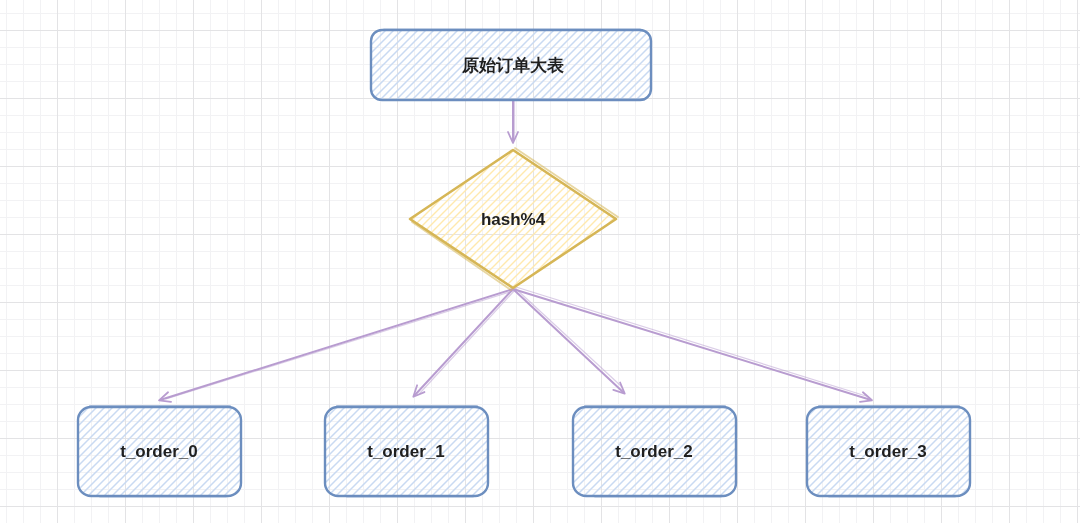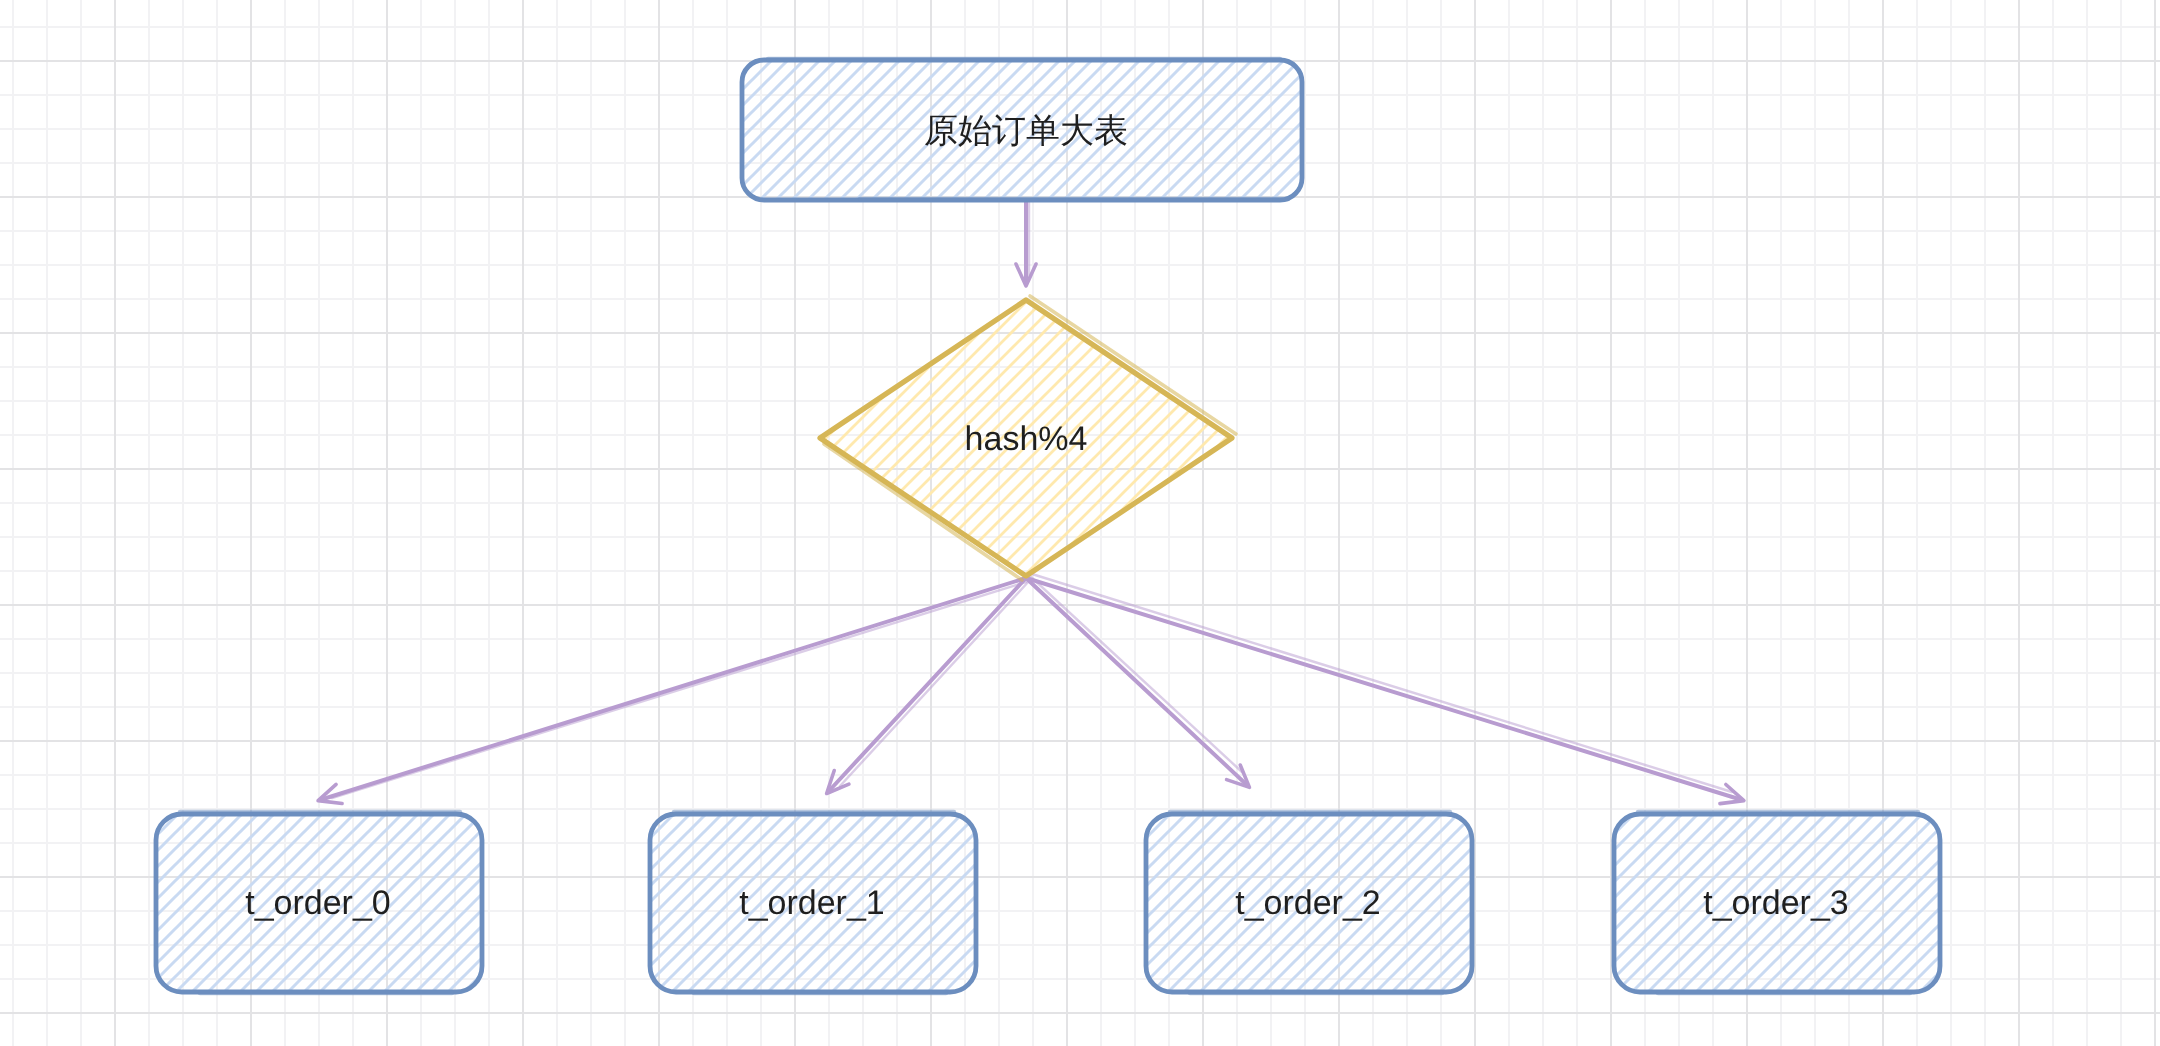--- a/index.html
+++ b/index.html
@@ -15,20 +15,21 @@
     overflow: hidden;
     background-color: #ffffff;
     
     background-image:
       linear-gradient(90deg, #e3e3e5 1px, transparent 1px),
       linear-gradient(#e3e3e5 1px, transparent 1px),
       linear-gradient(90deg, #f2f2f4 1px, transparent 1px),
       linear-gradient(#f2f2f4 1px, transparent 1px);
     background-size: 68px 68px, 68px 68px, 17px 17px, 17px 17px;
     background-position: 57px 0, 0 30px, 6px 0, 0 13px;
+    font-weight: bold;
   }
   svg { position: absolute; left: 0; top: 0; display: block; }
   .node-label {
     font-family: "Liberation Sans", sans-serif;
     font-size: 17px;
     fill: #1f1f1f;
   }
   .box {
     fill: url(#hatchBlue);
     stroke: #6c8ebf;

